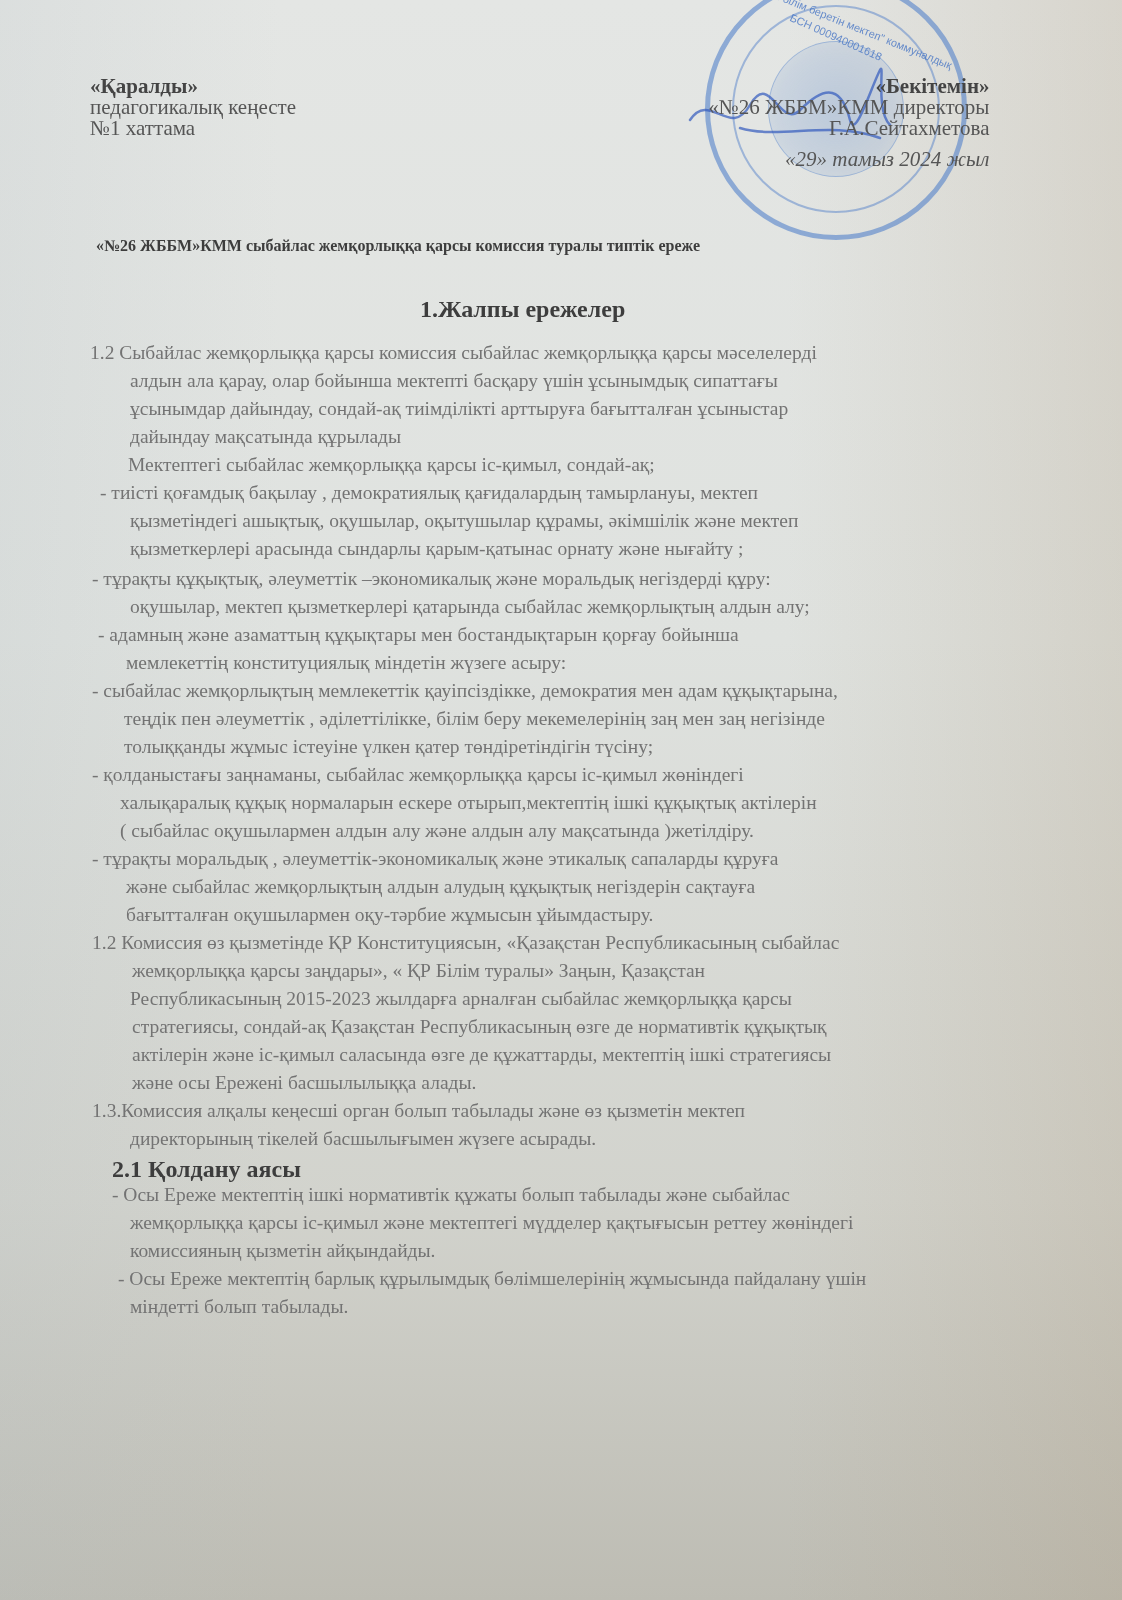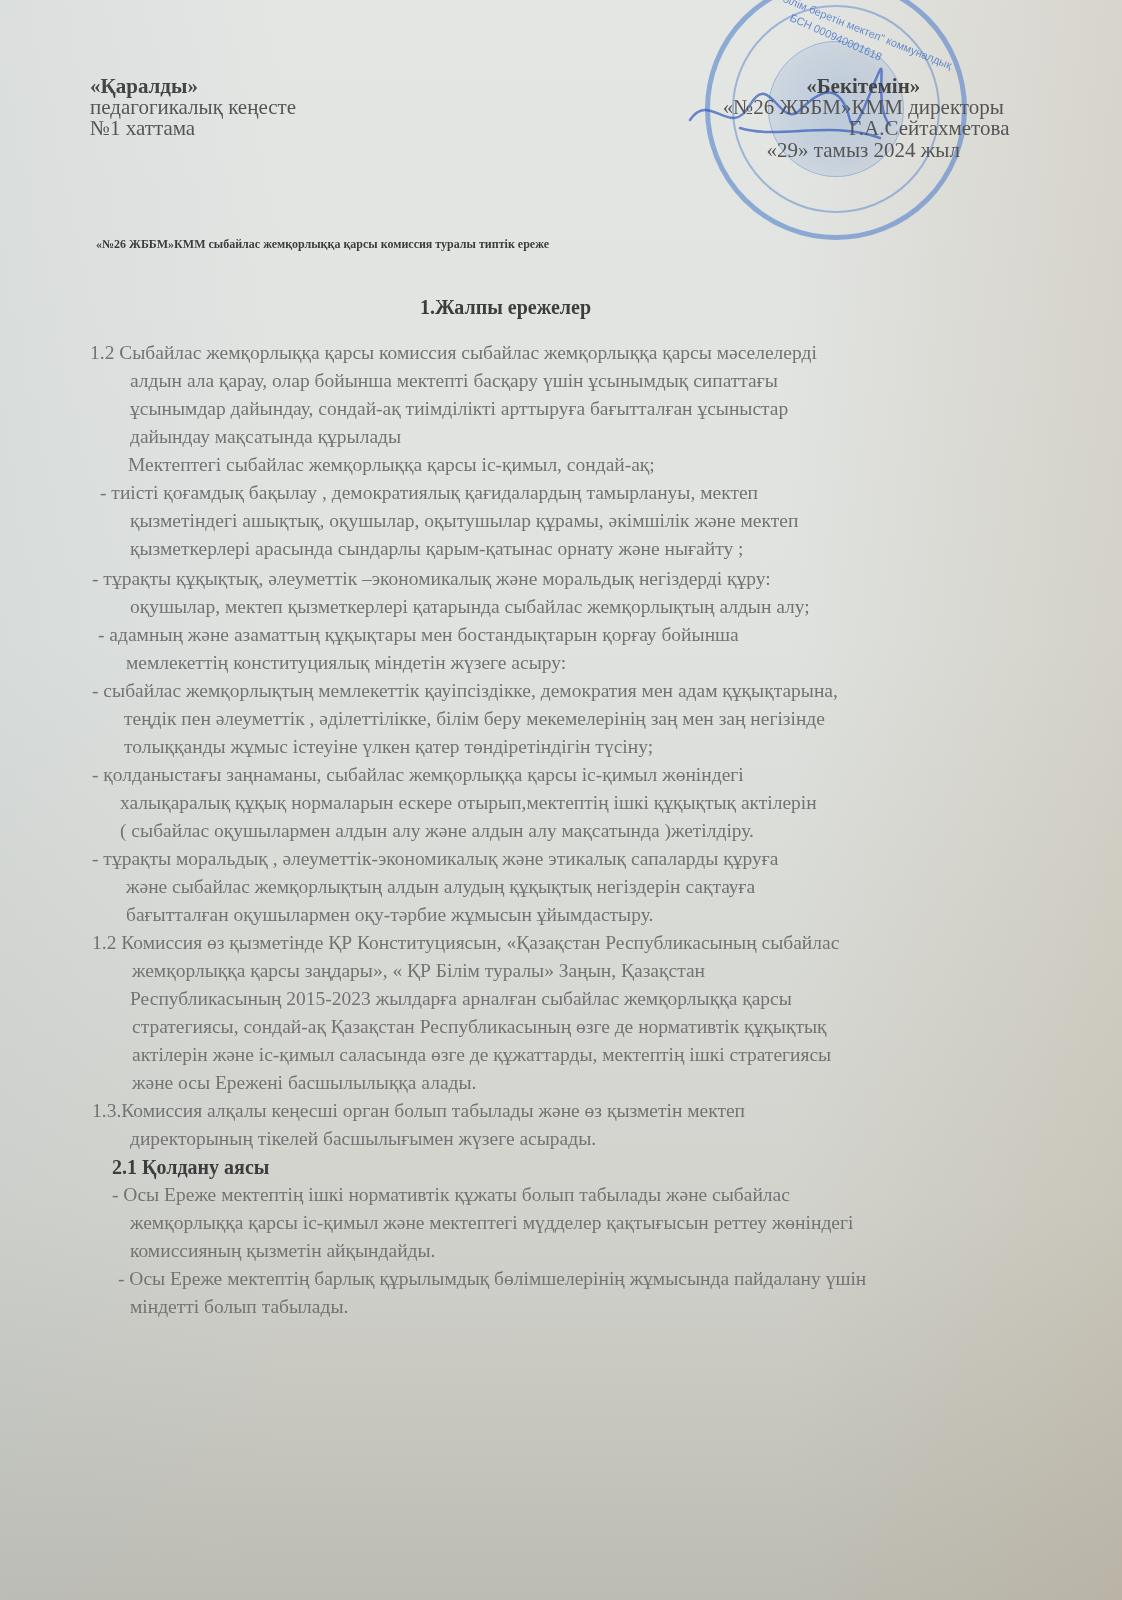--- a/index.html
+++ b/index.html
@@ -10,22 +10,22 @@
       color: #4a4a4a;
     }
     .page-shade {
       position: absolute; inset: 0;
       background: linear-gradient(90deg, rgba(180,190,195,0.18) 0%, rgba(255,255,255,0) 25%, rgba(255,255,255,0) 70%, rgba(170,150,120,0.22) 100%);
       pointer-events: none;
     }
     .abs { position: absolute; white-space: nowrap; }
     .hdr { font-size: 21px; line-height: 21px; color: #555; }
     .hdr b { color: #444; }
-    .title { font-size: 12px; font-weight: bold; color: #3d3d3d; }
-    .section { font-size: 20px; font-weight: bold; color: #3d3d3d; }
+    .title { font-size: 16px; font-weight: bold; color: #3d3d3d; }
+    .section { font-size: 24px; font-weight: bold; color: #3d3d3d; }
     .line { font-size: 19.5px; line-height: 26px; color: #737373; }
     .stamp {
       position: absolute; left: 705px; top: -22px; width: 262px; height: 262px;
       border-radius: 50%;
       border: 5px solid rgba(70,120,200,0.55);
       box-sizing: border-box;
     }
     .stamp-inner {
       position: absolute; left: 22px; top: 22px; right: 22px; bottom: 22px;
       border-radius: 50%; border: 2px solid rgba(70,120,200,0.45);
@@ -65,25 +65,25 @@
   <div class="stamp-inner"></div>
   <div class="stamp-core"></div>
   <div class="stamp-text">"№26 жалпы білім беретін мектеп" коммуналдық</div>
   <div class="stamp-bin">БСН 000940001618</div>
 </div>
 
 <svg class="signature" viewBox="0 0 240 100">
   <path d="M10 70 C 30 40, 50 90, 70 55 S 100 80, 120 60 S 160 30, 170 70 C 175 90, 190 40, 200 20 C 205 10, 195 60, 210 75 M 60 78 C 100 90, 150 70, 200 88" fill="none" stroke="rgba(50,90,190,0.7)" stroke-width="2.5" stroke-linecap="round"></path>
 </svg>
 
-<div class="abs hdr" style="left:717px; top:76px; text-align:center;">
+<div class="abs hdr" style="left:697px; top:76px; text-align:right;">
   <div><b>«Бекітемін»</b></div>
   <div>«№26 ЖББМ»КММ директоры</div>
   <div style="padding-left:132px;">Г.А.Сейтахметова</div>
-  <div style="margin-top:1px; padding-left:-10px;">«29» тамыз 2024 жыл</div>
+  <div style="margin-top:10px; padding-left:-10px;font-style:italic;">«29» тамыз 2024 жыл</div>
 </div>
 
 <div class="abs title" style="left:96px; top:237px;">«№26  ЖББМ»КММ  сыбайлас жемқорлыққа қарсы комиссия туралы типтік ереже</div>
 
 <div class="abs section" style="left:420px; top:296px;">1.Жалпы ережелер</div>
 
 <div>
   <div class="abs line" style="left:90px; top:340px;">1.2 Сыбайлас  жемқорлыққа  қарсы комиссия сыбайлас жемқорлыққа  қарсы  мәселелерді</div>
   <div class="abs line" style="left:130px; top:368px;">алдын ала қарау, олар бойынша мектепті басқару үшін ұсынымдық сипаттағы</div>
   <div class="abs line" style="left:130px; top:396px;">ұсынымдар дайындау, сондай-ақ тиімділікті  арттыруға бағытталған  ұсыныстар</div>

